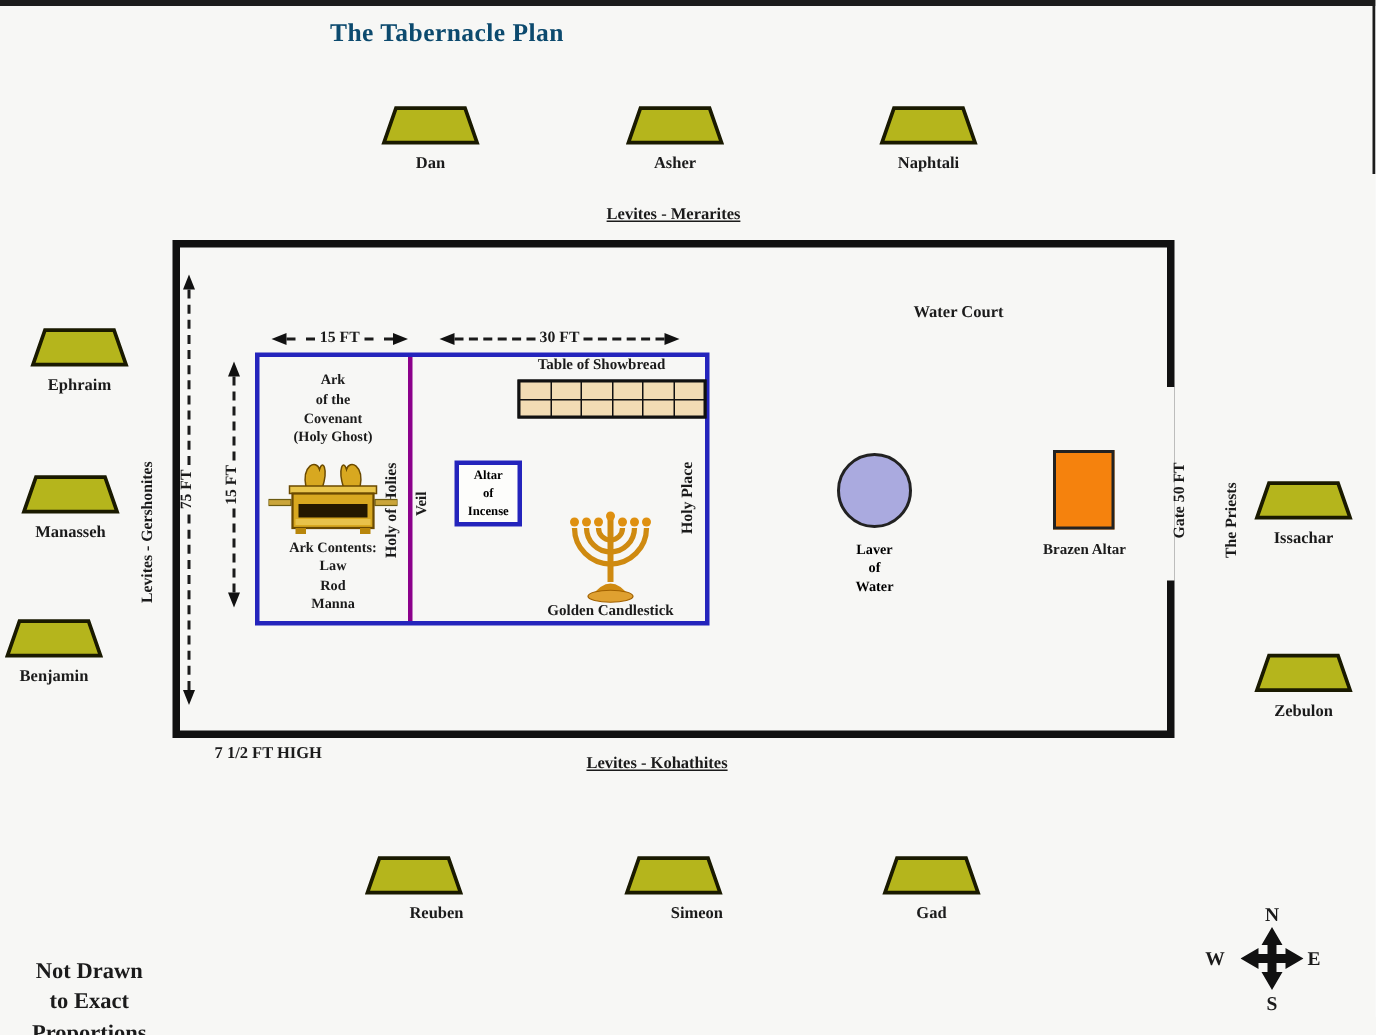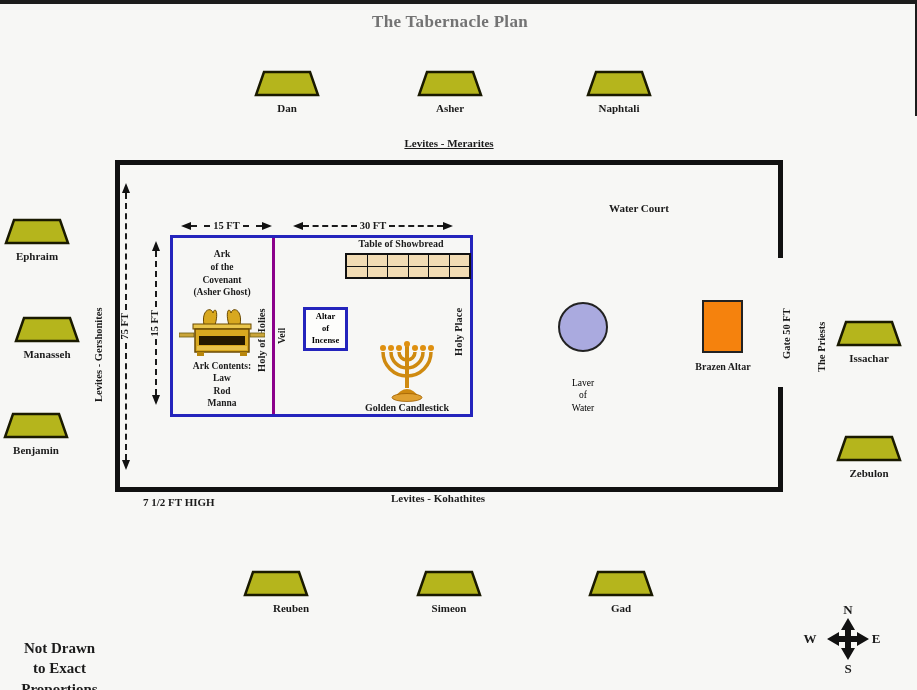--- a/index.html
+++ b/index.html
@@ -5,21 +5,21 @@
   html,body{margin:0;padding:0;}
   body{font-family:"Liberation Serif","DejaVu Serif",serif;background:#fff;}
   #stage{position:relative;width:917px;height:690px;background:#f7f7f5;overflow:hidden;}
   .abs{position:absolute;}
   .bold{font-weight:bold;color:#1b1b1b;}
   .ctr{text-align:center;}
   
   .edge-top{left:0;top:0;width:917px;height:4px;background:#1c1c1c;}
   .edge-right{left:915px;top:0;width:2px;height:116px;background:#1c1c1c;}
   
-  .title{left:220px;top:12px;width:460px;text-align:center;font-size:17px;font-weight:bold;color:#737373;letter-spacing:.3px;}
+  .title{left:220px;top:12px;width:460px;font-size:17px;font-weight:bold;color:#0c4a6e;letter-spacing:.3px;}
   
   .outer-rect{left:115px;top:160px;width:668px;height:332px;border:5px solid #111;box-sizing:border-box;}
   .gate-gap{left:778px;top:258px;width:5px;height:129px;background:#f7f7f5;}
   
   .blue-rect{left:170px;top:235px;width:303px;height:182px;border:3px solid #2424bc;box-sizing:border-box;}
   .veil-line{left:272px;top:238px;width:3px;height:176px;background:#8b008b;}
   
   .h-arrow{display:flex;align-items:center;height:14px;}
   .v-arrow{display:flex;flex-direction:column;align-items:center;width:15px;}
   .dash{flex:1;height:0;border-top:2px dashed #1b1b1b;}
@@ -39,35 +39,35 @@
   .tribe{position:absolute;width:66px;text-align:center;}
   .tent polygon{fill:#b5b51c;stroke:#1a1a00;stroke-width:2.5;}
   .tlabel{font-size:11px;font-weight:bold;color:#1b1b1b;margin-top:1px;white-space:nowrap;}
   
   .showbread{left:345px;top:253px;width:126px;height:26px;border:2px solid #111;background:#111;display:grid;grid-template-columns:repeat(6,1fr);grid-template-rows:repeat(2,1fr);gap:1px;box-sizing:border-box;}
   .sb-cell{background:#f2dcb4;}
   .incense-box{left:303px;top:307px;width:45px;height:44px;border:3px solid #2424bc;background:#fdfdfb;box-sizing:border-box;text-align:center;}
   .incense-box div{font-size:8.5px;font-weight:bold;line-height:1.3;padding-top:1px;}
   .laver{left:558px;top:302px;width:50px;height:50px;border-radius:50%;background:#aaaadf;border:2px solid #222;box-sizing:border-box;}
   .brazen{left:702px;top:300px;width:41px;height:53px;background:#f5820d;border:2px solid #222;box-sizing:border-box;}
-  .small-lab{font-size:9.5px;font-weight:normal;line-height:1.3;margin-top:16px;}
+  .small-lab{font-size:9.5px;font-weight:bold;line-height:1.3;}
   .compass-letter{position:absolute;width:14px;text-align:center;font-size:13px;font-weight:bold;color:#1b1b1b;}
 </style>
 </head>
 <body>
 
 <div id="stage">
 
   <div class="abs edge-top"></div>
   <div class="abs edge-right"></div>
 
   <div class="abs title">The Tabernacle Plan</div>
 
   <div class="abs bold lab11 ctr" style="left:349px;top:137px;width:200px;text-decoration:underline;">Levites - Merarites</div>
-  <div class="abs bold lab11 ctr" style="left:338px;top:492px;width:200px;">Levites - Kohathites</div>
+  <div class="abs bold lab11 ctr" style="left:338px;top:503px;width:200px;text-decoration:underline;">Levites - Kohathites</div>
   <div class="abs vtext" style="left:93px;top:270px;height:132px;width:16px;font-size:10.5px;">Levites - Gershonites</div>
   <div class="abs vtext" style="left:816px;top:302px;height:70px;width:16px;font-size:10.5px;">The Priests</div>
 
   <div class="abs outer-rect"></div>
   <div class="abs gate-gap"></div>
   <div class="abs vtext" style="left:781px;top:299px;height:60px;width:14px;font-size:10.5px;">Gate 50 FT</div>
   <div class="abs bold lab11" style="left:609px;top:202px;">Water Court</div>
   <div class="abs bold lab11" style="left:143px;top:496px;">7 1/2 FT HIGH</div>
 
 
@@ -106,21 +106,21 @@
   <div class="abs blue-rect"></div>
   <div class="abs veil-line"></div>
   <div class="abs vtext" style="left:256px;top:288px;height:84px;width:16px;font-size:10.5px;">Holy of Holies</div>
   <div class="abs vtext" style="left:276px;top:308px;height:36px;width:14px;font-size:10px;">Veil</div>
   <div class="abs vtext" style="left:453px;top:286px;height:70px;width:16px;font-size:10.5px;">Holy Place</div>
 
   <div class="abs ctr bold" style="left:174px;top:248px;width:96px;font-size:9.5px;line-height:1.35;font-family:Liberation Serif, serif;">
     <div>Ark</div>
     <div>of the</div>
     <div>Covenant</div>
-    <div>(Asher Ghost)</div>
+    <div>(Holy Ghost)</div>
   </div>
   <svg class="abs" style="left:179px;top:300px;" width="86" height="58" viewBox="0 0 86 58">
     <rect x="0" y="33" width="15" height="4" fill="#caa53a" stroke="#6b5a10" stroke-width="0.8"></rect>
     <rect x="71" y="33" width="15" height="4" fill="#caa53a" stroke="#6b5a10" stroke-width="0.8"></rect>
     <path d="M25,25 C22,10 32,6 34,13 C36,6 40,12 36,25 Z" fill="#d8a820" stroke="#6b4a00" stroke-width="1"></path>
     <path d="M61,25 C64,10 54,6 52,13 C50,6 46,12 50,25 Z" fill="#d8a820" stroke="#6b4a00" stroke-width="1"></path>
     <rect x="14" y="24" width="58" height="5" fill="#e9c54b" stroke="#6b4a00" stroke-width="1"></rect>
     <rect x="16" y="29" width="54" height="23" fill="#d8a820" stroke="#6b4a00" stroke-width="1.5"></rect>
     <rect x="20" y="36" width="46" height="9" fill="#241800"></rect>
     <rect x="18" y="46" width="50" height="4" fill="#e8c24a"></rect>
@@ -195,21 +195,21 @@
       </svg>
     <div class="tlabel">Asher</div>
   </div>
   <div class="tribe" style="left:586px;top:70px;">
     <svg class="tent" width="66" height="27" viewBox="0 0 66 27">
         <polygon points="10,2 56,2 64,25 2,25"></polygon>
       </svg>
     <div class="tlabel">Naphtali</div>
   </div>
 
-  <div class="tribe" style="left:4px;top:218px;">
+  <div class="tribe" style="left:20px;top:218px;">
     <svg class="tent" width="66" height="27" viewBox="0 0 66 27">
         <polygon points="10,2 56,2 64,25 2,25"></polygon>
       </svg>
     <div class="tlabel">Ephraim</div>
   </div>
   <div class="tribe" style="left:14px;top:316px;">
     <svg class="tent" width="66" height="27" viewBox="0 0 66 27">
         <polygon points="10,2 56,2 64,25 2,25"></polygon>
       </svg>
     <div class="tlabel">Manasseh</div>
@@ -233,21 +233,21 @@
       </svg>
     <div class="tlabel">Zebulon</div>
   </div>
 
   <div class="tribe" style="left:243px;top:570px;text-align:right;">
     <svg class="tent" width="66" height="27" viewBox="0 0 66 27">
         <polygon points="10,2 56,2 64,25 2,25"></polygon>
       </svg>
     <div class="tlabel">Reuben</div>
   </div>
-  <div class="tribe" style="left:416px;top:570px;">
+  <div class="tribe" style="left:416px;top:570px;text-align:right;">
     <svg class="tent" width="66" height="27" viewBox="0 0 66 27">
         <polygon points="10,2 56,2 64,25 2,25"></polygon>
       </svg>
     <div class="tlabel">Simeon</div>
   </div>
   <div class="tribe" style="left:588px;top:570px;">
     <svg class="tent" width="66" height="27" viewBox="0 0 66 27">
         <polygon points="10,2 56,2 64,25 2,25"></polygon>
       </svg>
     <div class="tlabel">Gad</div>

